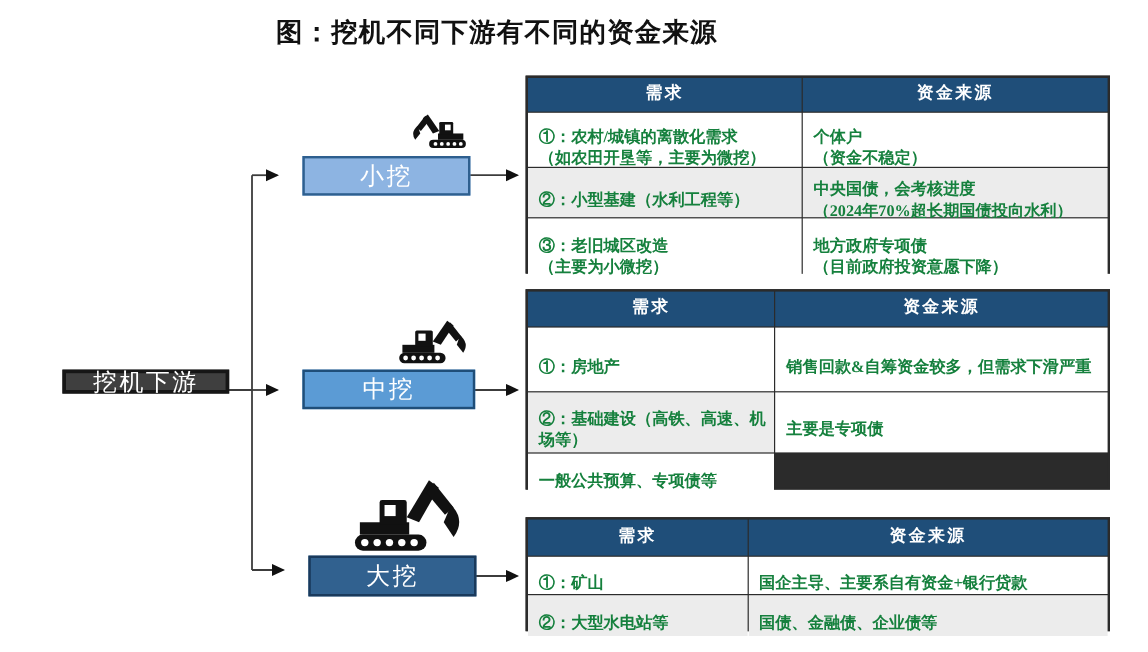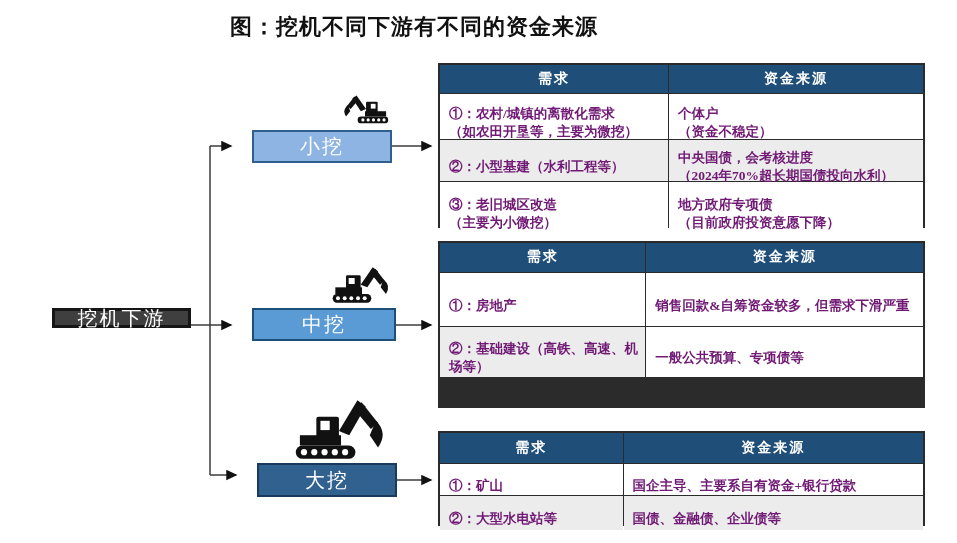--- a/index.html
+++ b/index.html
@@ -48,21 +48,21 @@
   }
   .t1{left:438px;top:63px;width:487px;height:165px;
       grid-template-columns:47.2% auto;grid-template-rows:28px 45px 41px auto;}
   .t2{left:438px;top:241px;width:487px;height:167px;
       grid-template-columns:42.5% auto;grid-template-rows:29px 53px 50px auto;}
   .t3{left:438px;top:431px;width:487px;height:95px;
       grid-template-columns:37.8% auto;grid-template-rows:30px 31px auto;}
   .cell{
     background:#ffffff;display:flex;align-items:center;box-sizing:border-box;
     padding:14px 6px 2px 9px;font-size:13.5px;font-weight:600;line-height:1.3;
-    white-space:pre-line;color:#701a75;
+    white-space:pre-line;color:#15803d;
   }
   .hcell{
     background:#1f4e79;color:#ffffff;justify-content:center;text-align:center;
     font-size:14px;font-weight:bold;letter-spacing:2px;padding:14px 4px;white-space:nowrap;
   }
   .shaded{background:#ececec;}
 </style>
 </head>
 <body>
 
@@ -170,20 +170,21 @@
     <div class="cell">地方政府专项债
 （目前政府投资意愿下降）</div>
   </div>
 
   <div class="abs dtable t2">
     <div class="cell hcell">需求</div>
     <div class="cell hcell">资金来源</div>
     <div class="cell">①：房地产</div>
     <div class="cell">销售回款&amp;自筹资金较多，但需求下滑严重</div>
     <div class="cell shaded">②：基础建设（高铁、高速、机场等）</div>
+    <div class="cell">主要是专项债</div>
     <div class="cell">一般公共预算、专项债等</div>
   </div>
 
   <div class="abs dtable t3">
     <div class="cell hcell">需求</div>
     <div class="cell hcell">资金来源</div>
     <div class="cell">①：矿山</div>
     <div class="cell">国企主导、主要系自有资金+银行贷款</div>
     <div class="cell shaded">②：大型水电站等</div>
     <div class="cell shaded">国债、金融债、企业债等</div>

